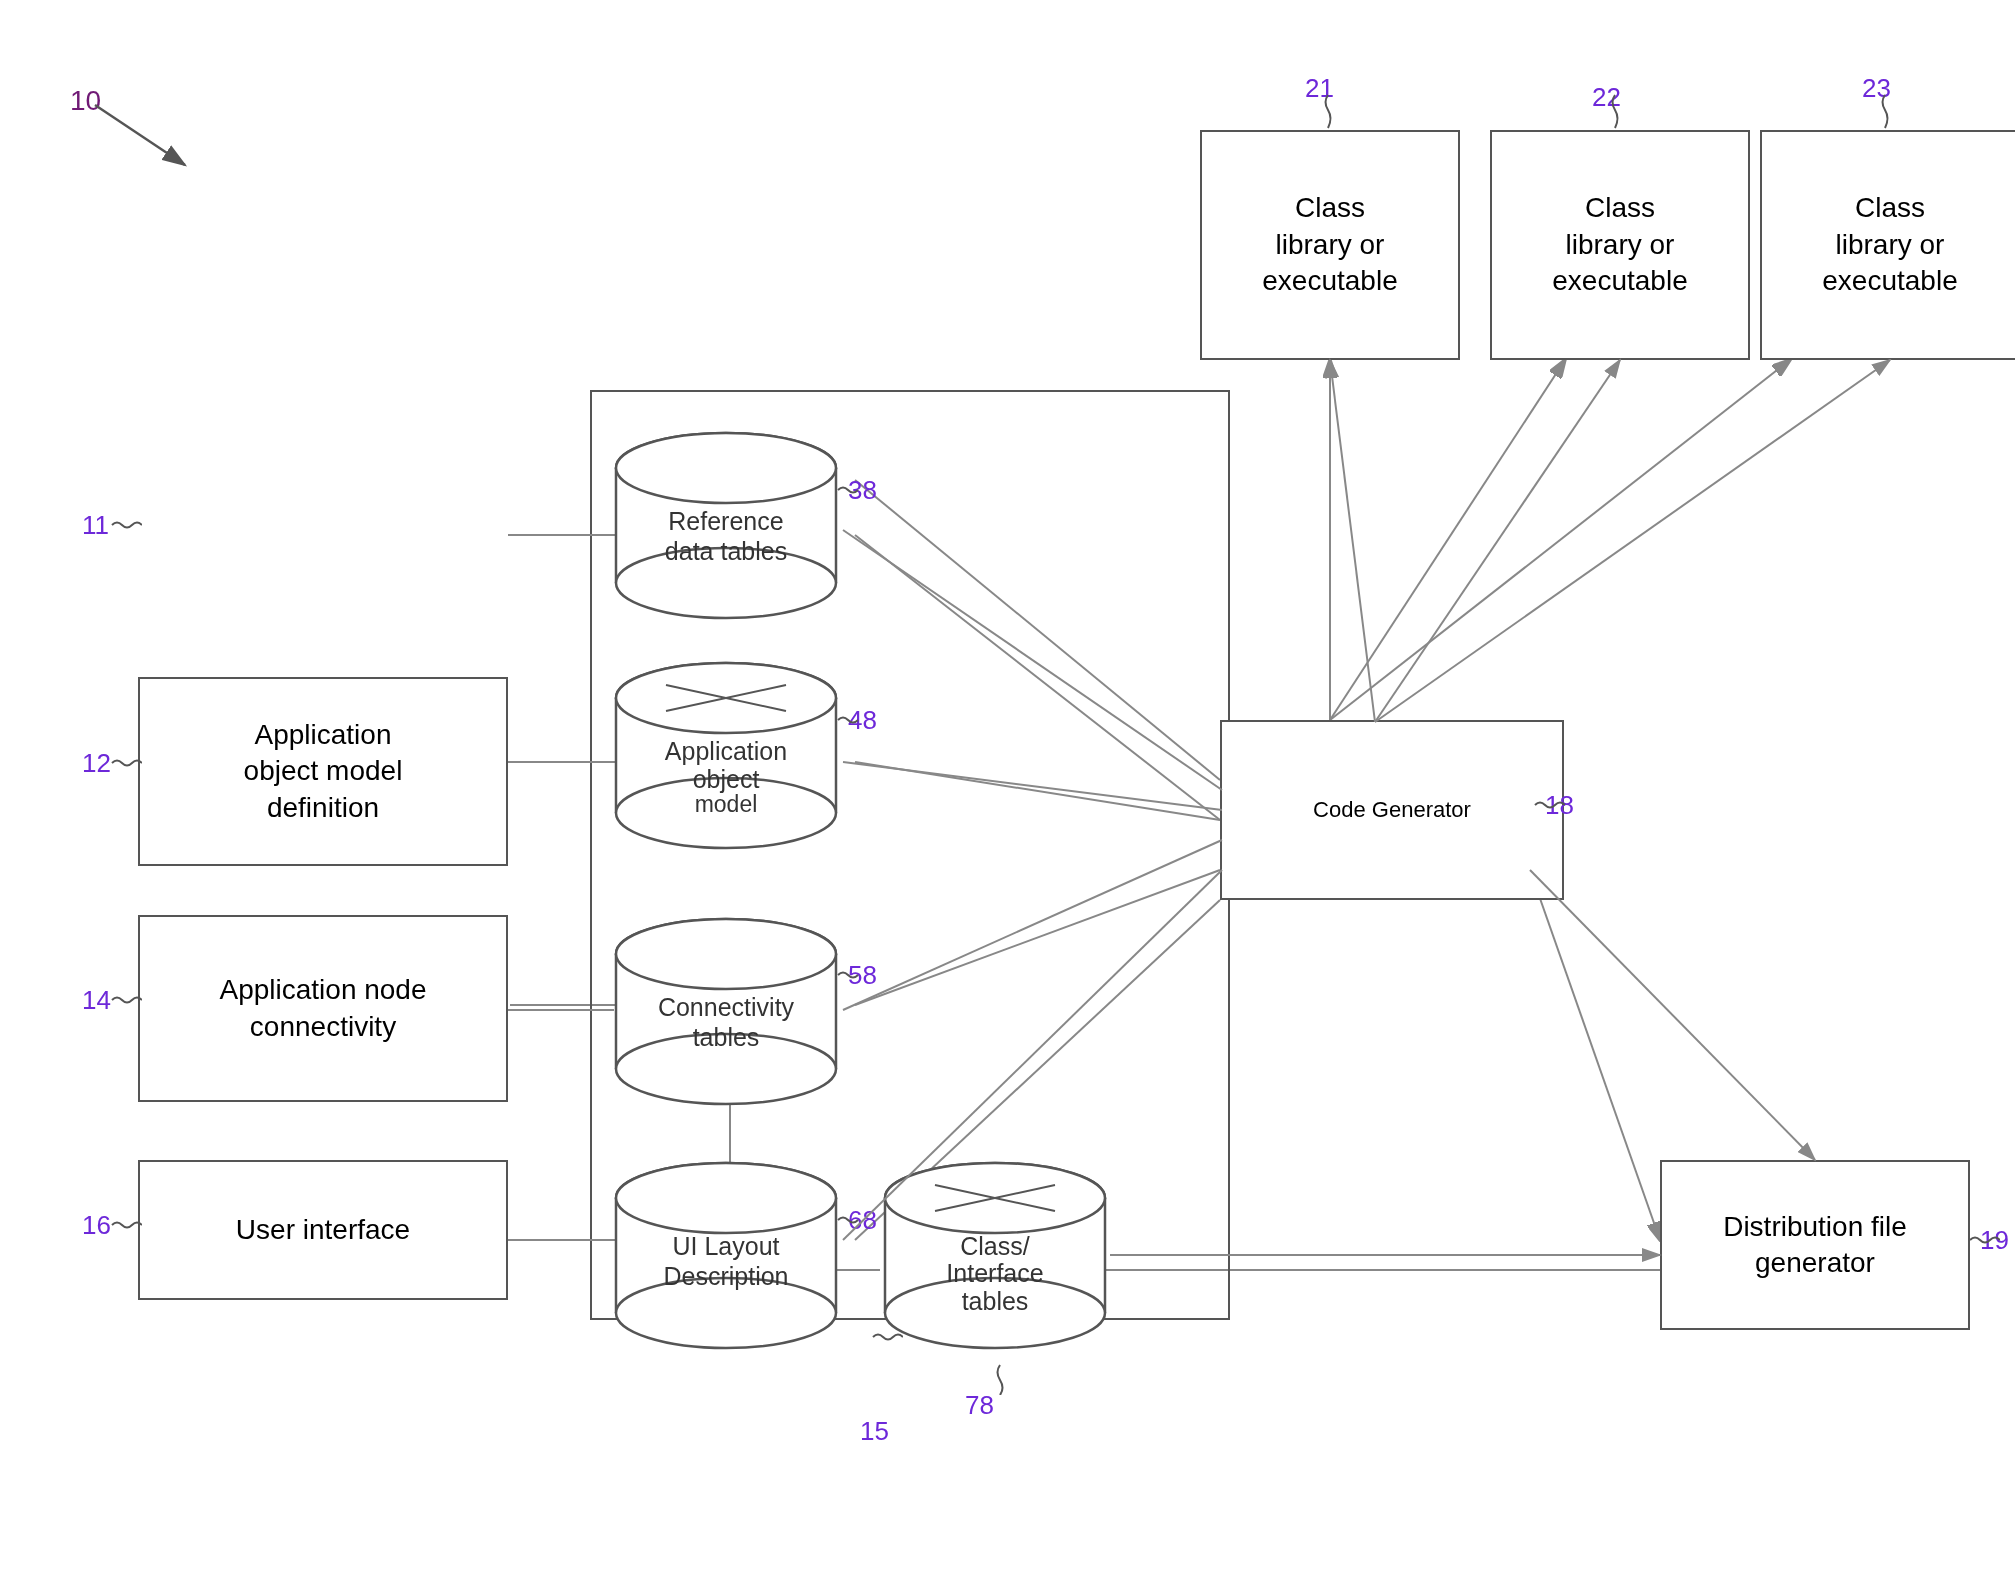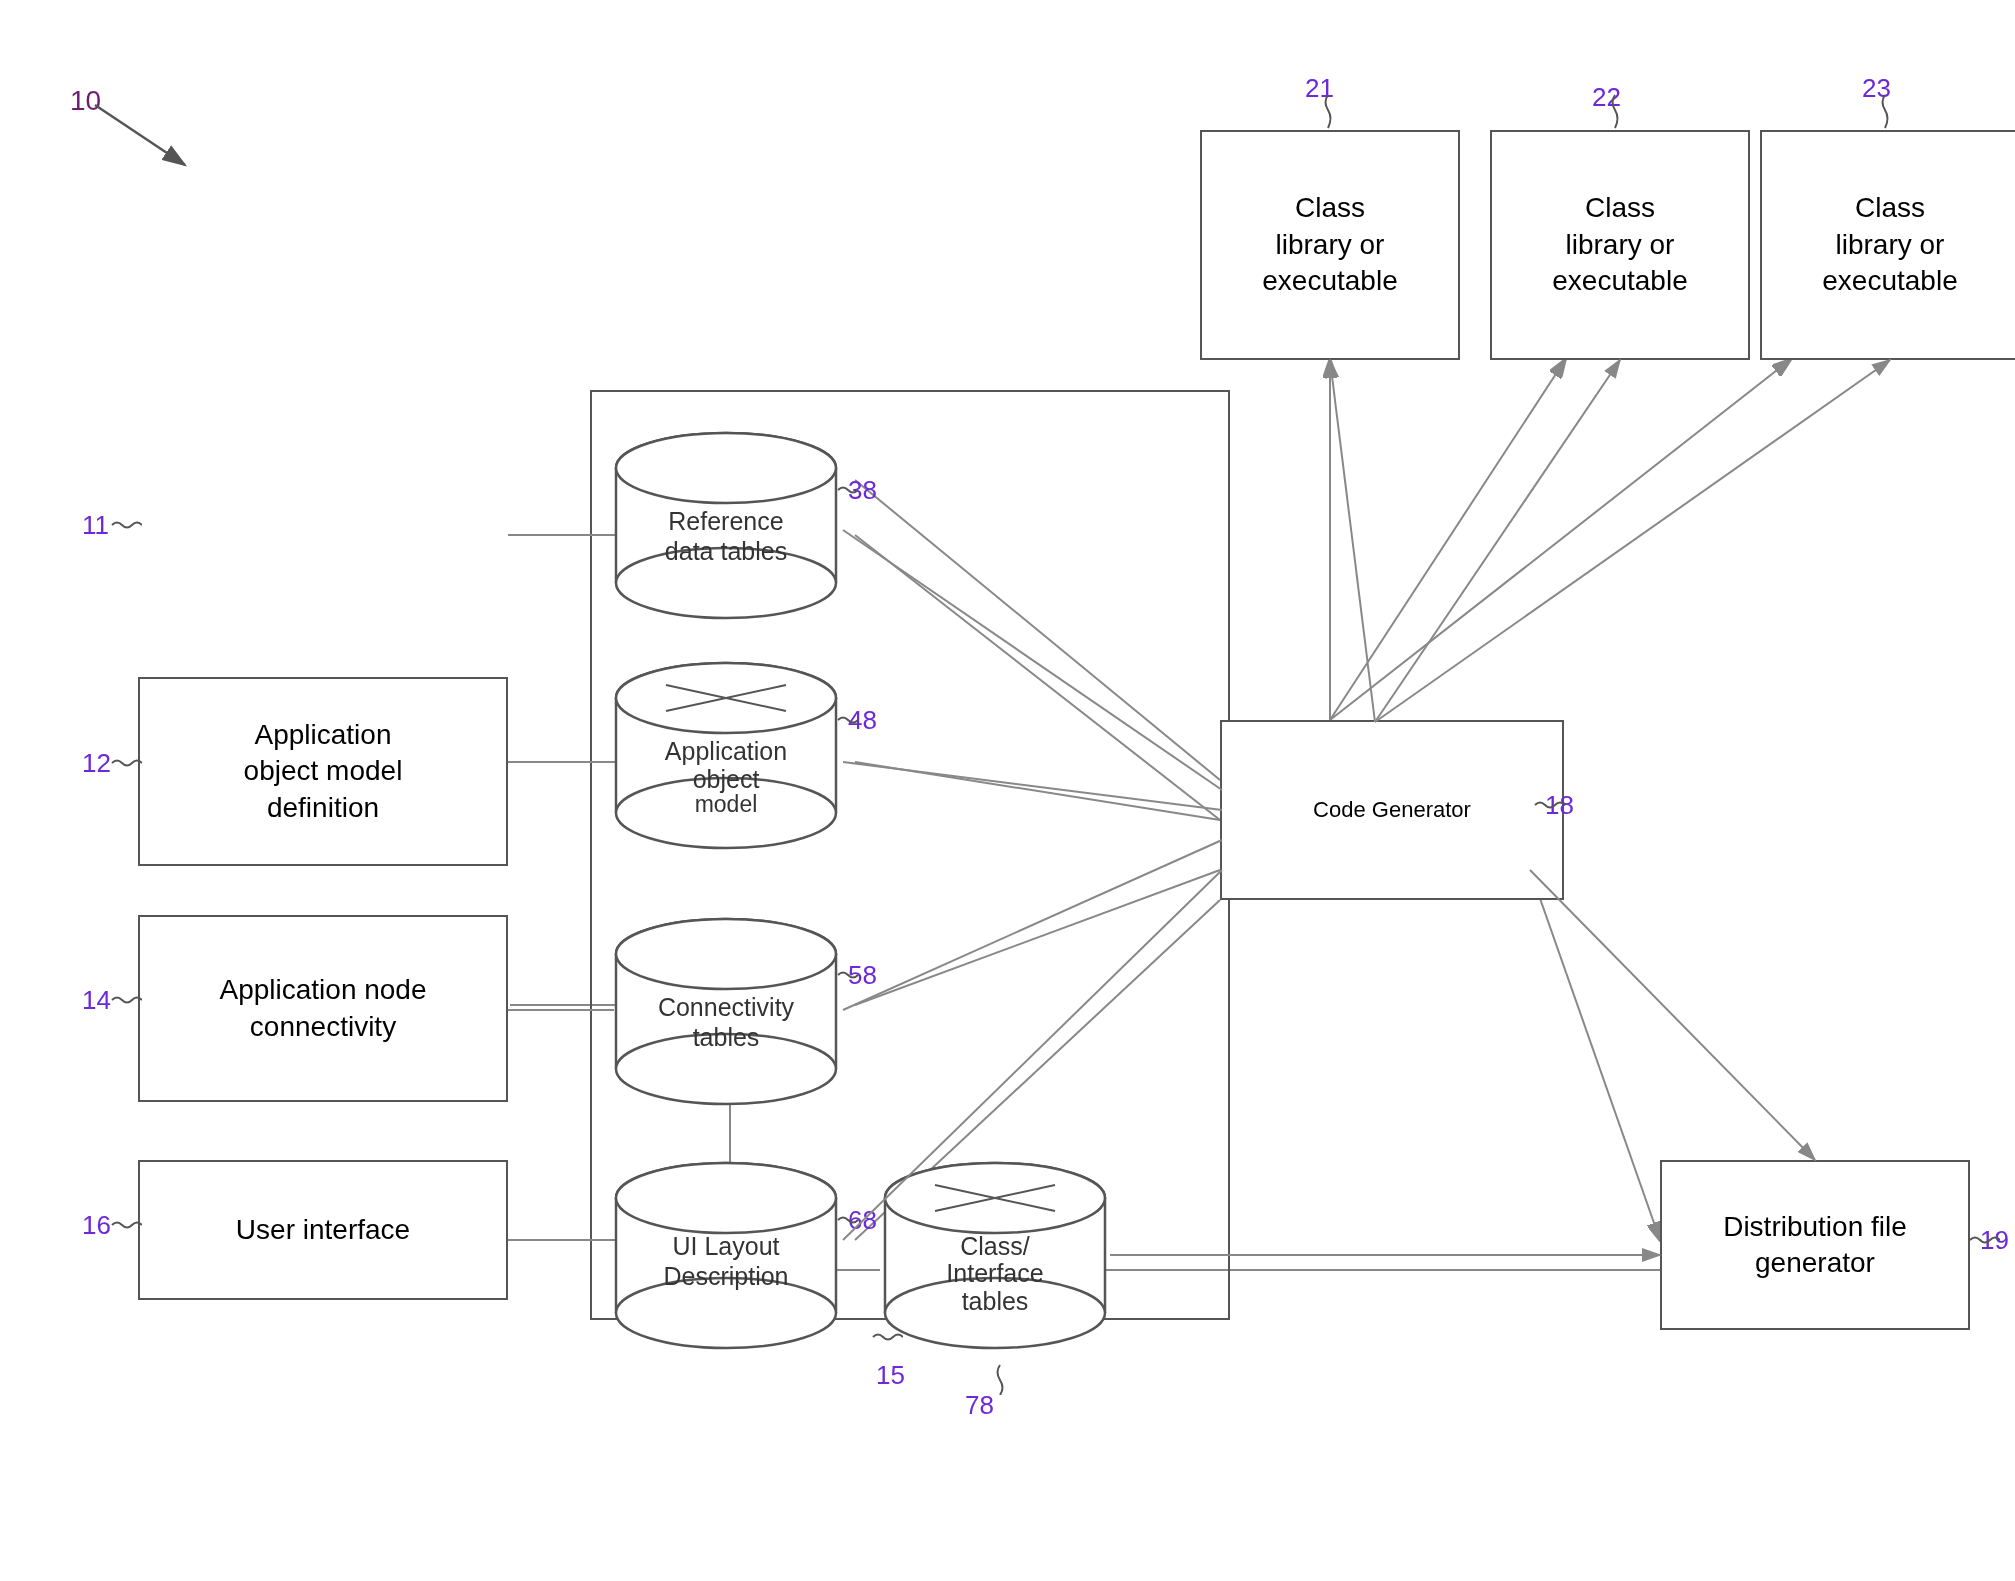--- a/index.html
+++ b/index.html
@@ -149,21 +149,21 @@
   <div class="box" style="left:138px;top:1160px;width:370px;height:140px;font-size:28px;">
     <span>User interface</span>
   </div>
   <div class="label-num" style="left:82px;top:1210px;">16</div>
   <svg style="position:absolute;left:107px;top:1220px;width:35px;height:30px;">
     <path d="M5,5 Q10,0 15,5 Q20,10 25,5 Q30,0 35,5" stroke="#555" stroke-width="2" fill="none"></path>
   </svg>
 
   <div style="position:absolute;left:590px;top:390px;width:640px;height:930px;border:2.5px solid #555;background:transparent;z-index:0;"></div>
 
-  <div class="label-num" style="left:860px;top:1360px;margin-left:16px;">15</div>
+  <div class="label-num" style="left:860px;top:1416px;">15</div>
   <svg style="position:absolute;left:868px;top:1332px;width:35px;height:30px;">
     <path d="M5,5 Q10,0 15,5 Q20,10 25,5 Q30,0 35,5" stroke="#555" stroke-width="2" fill="none"></path>
   </svg>
 
   <div class="cylinder" style="left:611px;top:430px;width:230px;height:195px;">
     <svg viewBox="0 0 230 195">
       <ellipse cx="115" cy="38" rx="110" ry="35" fill="#fff" stroke="#555" stroke-width="2.5"></ellipse>
       <rect x="5" y="38" width="220" height="115" fill="#fff" stroke="none"></rect>
       <line x1="5" y1="38" x2="5" y2="153" stroke="#555" stroke-width="2.5"></line>
       <line x1="225" y1="38" x2="225" y2="153" stroke="#555" stroke-width="2.5"></line>

